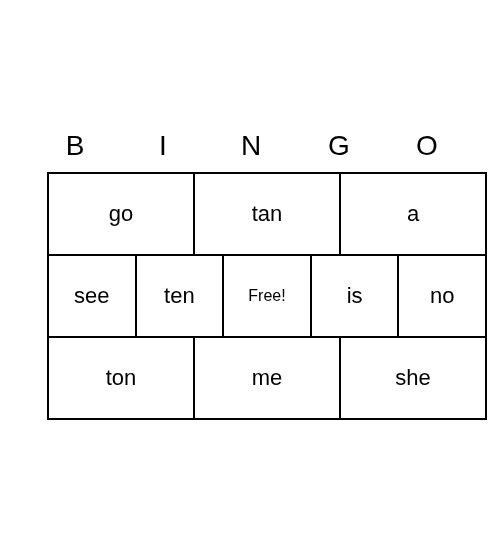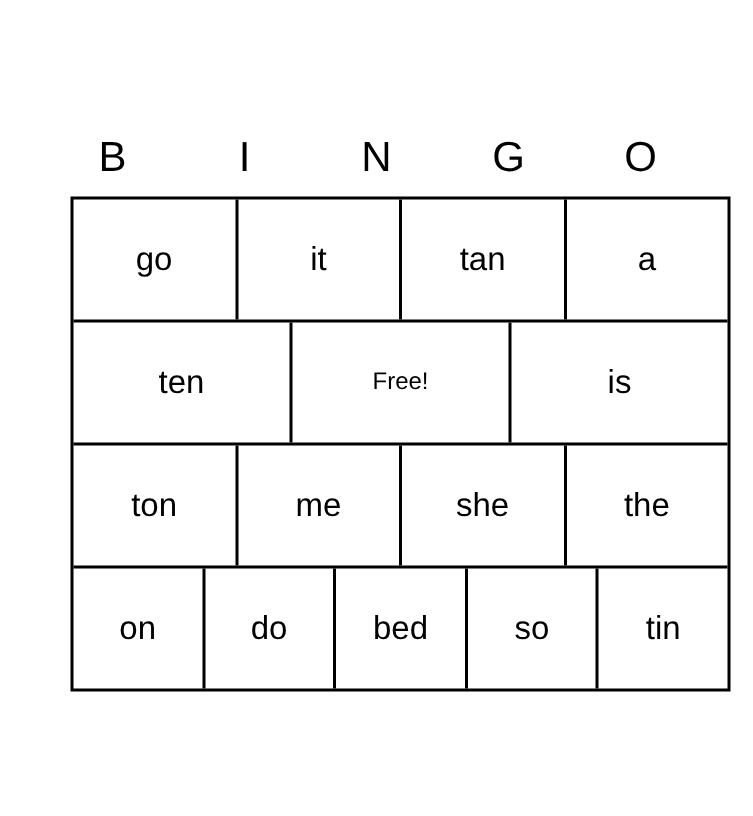--- a/index.html
+++ b/index.html
@@ -80,36 +80,29 @@
   <div class="bingo-header">
   <div class="header-cell">B</div>
       <div class="header-cell">I</div>
       <div class="header-cell">N</div>
       <div class="header-cell">G</div>
       <div class="header-cell">O</div>
     </div>
   <div class="bingo-grid">
   <div class="bingo-row">
         <div class="bingo-cell">go</div>
-        <div class="bingo-cell">it</div>
         <div class="bingo-cell">tan</div>
         <div class="bingo-cell">a</div>
       </div>
       <div class="bingo-row">
+        <div class="bingo-cell">see</div>
         <div class="bingo-cell">ten</div>
         <div class="bingo-cell free-cell">Free!</div>
         <div class="bingo-cell">is</div>
+        <div class="bingo-cell">no</div>
       </div>
       <div class="bingo-row">
         <div class="bingo-cell">ton</div>
         <div class="bingo-cell">me</div>
         <div class="bingo-cell">she</div>
-        <div class="bingo-cell">the</div>
-      </div>
-      <div class="bingo-row">
-        <div class="bingo-cell">on</div>
-        <div class="bingo-cell">do</div>
-        <div class="bingo-cell">bed</div>
-        <div class="bingo-cell">so</div>
-        <div class="bingo-cell">tin</div>
       </div>
     </div>
 </div>
 
 </body></html>

